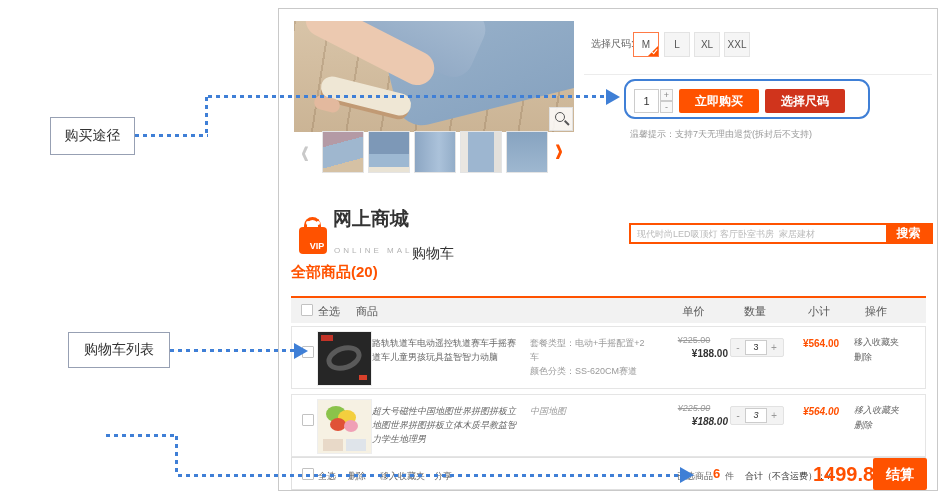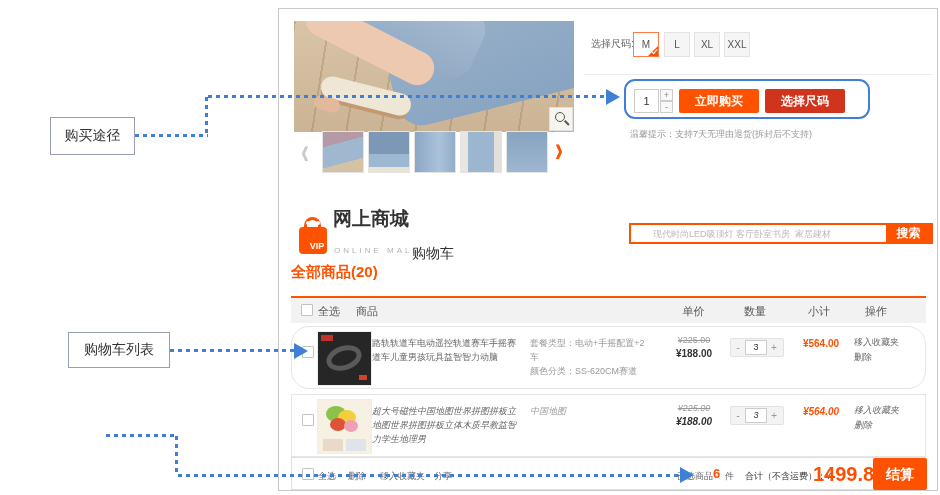--- a/index.html
+++ b/index.html
@@ -76,57 +76,57 @@
   .bag-body { position:absolute; left:0; bottom:0; width:28px; height:27px;
     background:#ff5200; border-radius:4px; }
   .bag-dot { position:absolute; top:4px; width:4px; height:4px; border-radius:50%; background:#fff; }
   .bag-vip { position:absolute; bottom:3px; width:36px; text-align:center; color:#fff;
     font-size:9px; font-weight:bold; }
   #logoTitle { left:54px; top:197px; font-size:19px; font-weight:bold; color:#333; }
   #logoSub { left:55px; top:237px; font-size:8px; letter-spacing:3px; color:#b3b3b3; }
   #pageTitle { left:133px; top:236px; font-size:14px; color:#333; }
   #searchBox { left:350px; top:214px; width:304px; height:21px; border:2px solid #ff5200;
     background:#fff; display:flex; }
-  #searchInput { flex:1; border:none; outline:none; font-size:9px; color:#666; padding:0 22px;
+  #searchInput { flex:1; border:none; outline:none; font-size:9px; color:#666; padding:0 6px;
     font-family:"Liberation Sans","DejaVu Sans",sans-serif; }
   #searchInput::placeholder { color:#b9b9b9; }
   #searchBtn { width:45px; background:#ff5200; color:#fff; font-size:12px; font-weight:bold;
     text-align:center; line-height:17px; cursor:pointer; }
 
   
   #tab { left:12px; top:254px; font-size:15px; font-weight:bold; color:#ff5200; }
   #tabLine { left:12px; top:287px; width:635px; height:2px; background:#ff5200; }
   #thead { left:12px; top:289px; width:635px; height:25px; background:#f2f2f2; font-size:11px; color:#555; }
   .cb { position:absolute; width:12px; height:12px; background:#fff; border:1px solid #c2c2c2;
     border-radius:1px; cursor:pointer; }
   .hcell { position:absolute; top:6px; }
   .hc-center { text-align:center; }
 
   .row { position:absolute; left:12px; width:635px; height:63px; border:1px solid #e5e5e5; background:#fff; }
-  #row1 { top:317px;border-radius:18px; } #row2 { top:385px;font-style:italic; }
+  #row1 { top:317px; } #row2 { top:385px;font-style:italic; }
   .row .cb { left:10px; top:19px; }
   .pimg { position:absolute; left:25px; top:4px; width:55px; height:55px; border:1px solid #eee; cursor:pointer; }
   .img-track { background:#262626; }
   .track-oval { position:absolute; left:8px; top:14px; width:36px; height:24px;
     border:5px solid #5a5a5a; border-radius:50%; transform:rotate(-18deg); }
   .track-red1 { position:absolute; left:3px; top:3px; width:12px; height:6px; background:#c23327; }
   .track-red2 { position:absolute; right:4px; bottom:5px; width:8px; height:5px; background:#d8402b; }
   .img-map { background:#f6f1e3; }
   .blob { position:absolute; border-radius:50%; }
   .b1 { left:8px;  top:6px;  width:20px; height:16px; background:#8bc34a; }
   .b2 { left:20px; top:10px; width:18px; height:15px; background:#f3cf3e; }
   .b3 { left:12px; top:18px; width:16px; height:13px; background:#e05237; }
   .b4 { left:26px; top:20px; width:14px; height:12px; background:#f0a0b6; }
   .map-strip1 { position:absolute; left:5px;  bottom:2px; width:20px; height:12px; background:#e8d9c8; }
   .map-strip2 { position:absolute; left:28px; bottom:2px; width:20px; height:12px; background:#dfe4ea; }
   .ptitle { position:absolute; left:80px; top:9px; width:152px; font-size:9px; color:#666; line-height:14px; }
   .pspec  { position:absolute; left:238px; top:9px; width:118px; font-size:9px; color:#9a9a9a; line-height:14px; }
   .pprice { position:absolute; left:368px; top:8px; width:68px; text-align:center; }
   .oldp { font-size:9px; color:#999; text-decoration:line-through; }
-  .newp { font-size:10px; color:#333; font-weight:bold; margin-top:3px; }
+  .newp { font-size:10px; color:#333; font-weight:bold; margin-top:3px;text-align:right; }
   .stepper { position:absolute; left:438px; top:11px; width:54px; height:19px; background:#f3f3f3;
     border:1px solid #e2e2e2; border-radius:2px; display:flex; align-items:center; }
   .st-btn { width:14px; text-align:center; font-size:10px; color:#999; cursor:pointer; line-height:17px; }
   .st-val { width:22px; height:15px; background:#fff; border:1px solid #ccc; font-size:9px;
     color:#333; text-align:center; line-height:13px; }
   .psub { position:absolute; left:500px; top:11px; width:58px; text-align:center;
     font-size:10px; font-weight:bold; color:#ff5000; }
   .pact { position:absolute; left:562px; font-size:9px; color:#666; cursor:pointer; }
   .act1 { top:9px; } .act2 { top:24px; }
 

